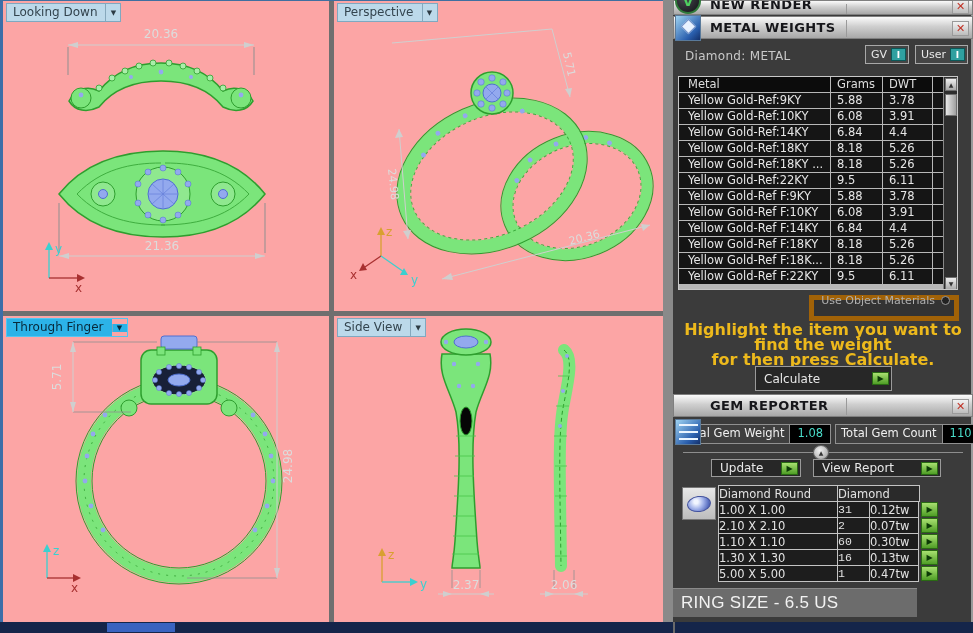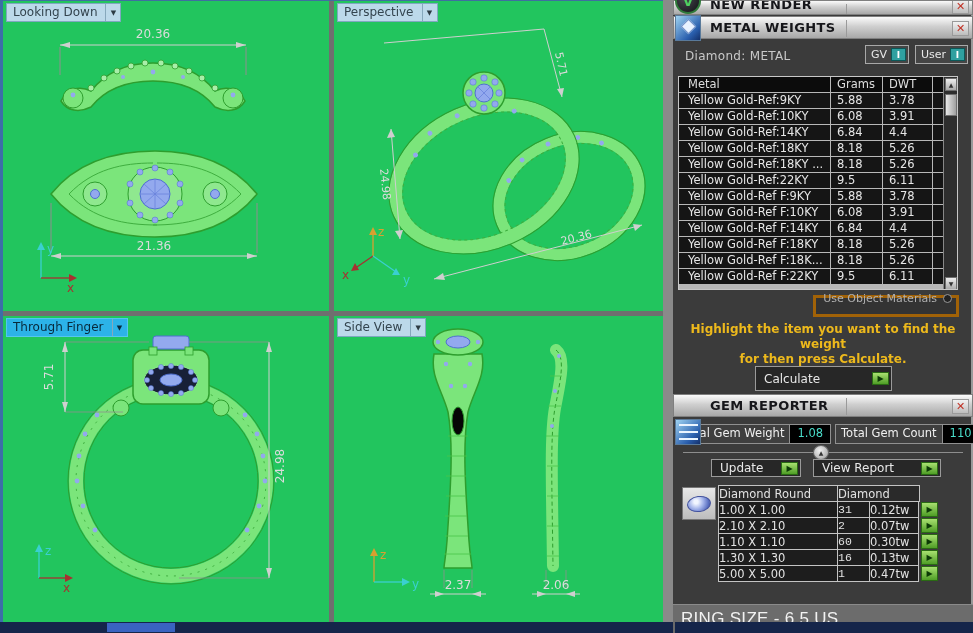--- a/index.html
+++ b/index.html
@@ -2,37 +2,37 @@
 <html><head>
 <meta charset="utf-8">
 <style>
   * { margin:0; padding:0; box-sizing:border-box; }
   html,body { width:973px; height:633px; background:#000; overflow:hidden;
               font-family:"DejaVu Sans", sans-serif; }
   #app { position:relative; width:973px; height:633px; background:#1c1c1c; }
 
   
   #viewports { position:absolute; left:0; top:0; width:666px; height:622px; background:#000; border-top:1px solid #3f6fa0; border-left:3px solid #3c6ea8; }
-  .quad { position:absolute; background:#22c55e; overflow:hidden; }
+  .quad { position:absolute; background:#fca5a5; overflow:hidden;padding-left:8px; }
   #q-tl { left:0;   top:0;   width:326px; height:310px; }
   #q-tr { left:331px; top:0; width:332px; height:310px; }
   #q-bl { left:0;   top:315px; width:326px; height:307px; }
   #q-br { left:331px; top:315px; width:332px; height:307px; }
   .vdiv { position:absolute; background:#6f6f6f; }
   #div-v { left:326px; top:0; width:5px; height:622px; }
   #div-h { left:0; top:310px; width:663px; height:5px; }
   #div-r { left:663px; top:0; width:10px; height:622px; background:#8a8a8a; }
 
   .vp-label { position:absolute; left:3px; top:2px; display:flex; z-index:5; cursor:pointer;
               border:1px solid #7fa8c0; }
   .vp-label .txt { background:#bcd9ea; color:#33444e; font-size:12px; padding:1px 8px 2px 6px; white-space:nowrap; }
   .vp-label .arr { background:#bcd9ea; border-left:1px solid #86a8bc; width:15px; display:flex;
                    align-items:center; justify-content:center; font-size:7px; color:#2d3b44; }
   .vp-label.active .txt, .vp-label.active .arr { background:#2cb3e8; color:#08293b; }
-  .vp-label.active { border-color:#54c5f0; }
+  .vp-label.active { border-color:#54c5f0;align-items:center; }
   svg text { font-family:"DejaVu Sans", sans-serif; }
   .dimtxt { fill:#dcdcdc; font-size:12px; }
   .dimtxt.small { font-size:11px; }
 
   
   #panel { position:absolute; left:673px; top:0; width:300px; height:622px; background:#3b3b3b; border-right:2px solid #9a9a9a; }
   .phdr { position:absolute; left:0; width:300px; height:23px; overflow:hidden;
           background:linear-gradient(#fbfbfb,#cfcfcf 45%,#a8a8a8); border:1px solid #7f7f7f; display:flex; align-items:center; }
   .phdr .ttl { font-weight:bold; font-size:13px; color:#16161a; margin-left:36px; letter-spacing:.4px; white-space:nowrap; }
   .phdr .mid-div { position:absolute; left:172px; top:3px; width:1px; height:17px; background:#9a9a9a; }
@@ -76,26 +76,26 @@
   .mrow.hdr > div { background:#0c0c0c; color:#dedede; }
   .mrow .num { padding-left:6px; }
   #mw-scroll { position:absolute; right:0; top:0; width:14px; height:214px; background:#2e2e2e; border-left:1px solid #888; }
   #mw-scroll .thumb { position:absolute; left:1px; top:17px; width:12px; height:22px;
                       background:linear-gradient(90deg,#e8e8e8,#9f9f9f); border:1px solid #6f6f6f; }
   #mw-scroll .up { position:absolute; left:1px; top:1px; width:12px; height:13px; background:linear-gradient(#eee,#aaa);
                    border:1px solid #6f6f6f; font-size:6px; color:#333; display:flex; align-items:center; justify-content:center; }
   #mw-scroll .down { position:absolute; left:1px; bottom:1px; width:12px; height:13px; background:linear-gradient(#eee,#aaa);
                    border:1px solid #6f6f6f; font-size:6px; color:#333; display:flex; align-items:center; justify-content:center; }
 
-  #uom-btn { position:absolute; right:12px; top:295px; height:17px; background:#333; border:3px solid #a16207;
+  #uom-btn { position:absolute; right:12px; top:295px; height:17px; background:#333; border:5px solid #a16207;
              color:#b0b0b0; font-size:11px; display:flex; align-items:center; padding:0 4px 16px 7px; cursor:pointer; }
   #uom-btn .radio { width:9px; height:9px; border:1px solid #999; border-radius:50%; margin-left:6px; background:#222; }
 
   #mw-instr { position:absolute; left:0; top:322px; width:300px; text-align:center; color:#edb91c;
-              font-weight:bold; font-size:12px; line-height:15px; }
+              font-weight:bold; font-size:16px; line-height:15px; }
 
   .go-btn { display:flex; align-items:center; background:#272727; border:1px solid #9a9a9a; cursor:pointer; }
   .go-btn .cap { color:#e8e8e8; font-size:12px; padding:0 8px; flex:1; white-space:nowrap; }
   .go-btn .go { width:17px; height:13px; margin:1px 2px; background:linear-gradient(#a8e070,#4f9e26);
                 border:1px solid #2a6a14; color:#0c3a06; font-size:8px; display:flex; align-items:center; justify-content:center; }
   #calc-btn { position:absolute; left:82px; top:366px; width:137px; height:25px; }
 
   
   #gr-totals { position:absolute; left:0; top:424px; width:300px; height:20px; display:flex; }
   .tot-label { border:1px solid #909090; color:#f0f0f0; font-size:11.5px; padding:1px 5px 2px; white-space:nowrap; background:#3f3f3f; }
@@ -120,21 +120,21 @@
              line-height:16px; text-align:left; }
   .grow .c1 { width:120px; }
   .grow .c2 { width:33px; margin-left:-1px;font-family:Liberation Mono, monospace; }
   .grow .c3 { width:50px; margin-left:-1px; }
   .grow .garr { width:17px; height:15px; margin:1px 0 0 2px; background:linear-gradient(#a8e070,#4f9e26);
                 border:1px solid #2a6a14; color:#0c3a06; font-size:8px; display:flex; align-items:center;
                 justify-content:center; cursor:pointer; }
   .grow.hdr .c { background:#2a2a2a; }
   .grow.hdr .ch2 { width:83px; margin-left:-1px; }
 
-  #ring-size-bar { position:absolute; left:0; top:604px; width:300px; height:29px; background:#6c6c6c;
+  #ring-size-bar { position:absolute; left:0; top:588px; width:244px; height:29px; background:#6c6c6c;
                    border-top:1px solid #8a8a8a; display:flex; align-items:center;text-align:right; }
   #ring-size-bar span { color:#f2f2f2; font-size:17px; font-family:"Liberation Sans", sans-serif; margin-left:8px; letter-spacing:.3px; }
 
   
   #statusbar { position:absolute; left:0; top:622px; width:973px; height:11px; background:#15254a; }
   #statusbar .seg { position:absolute; left:107px; top:1px; width:68px; height:9px; background:#3a63c0; }
   #statusbar .seg2 { position:absolute; left:673px; top:0; width:2px; height:11px; background:#6a6a6a; }
 </style>
 </head>
 <body>

